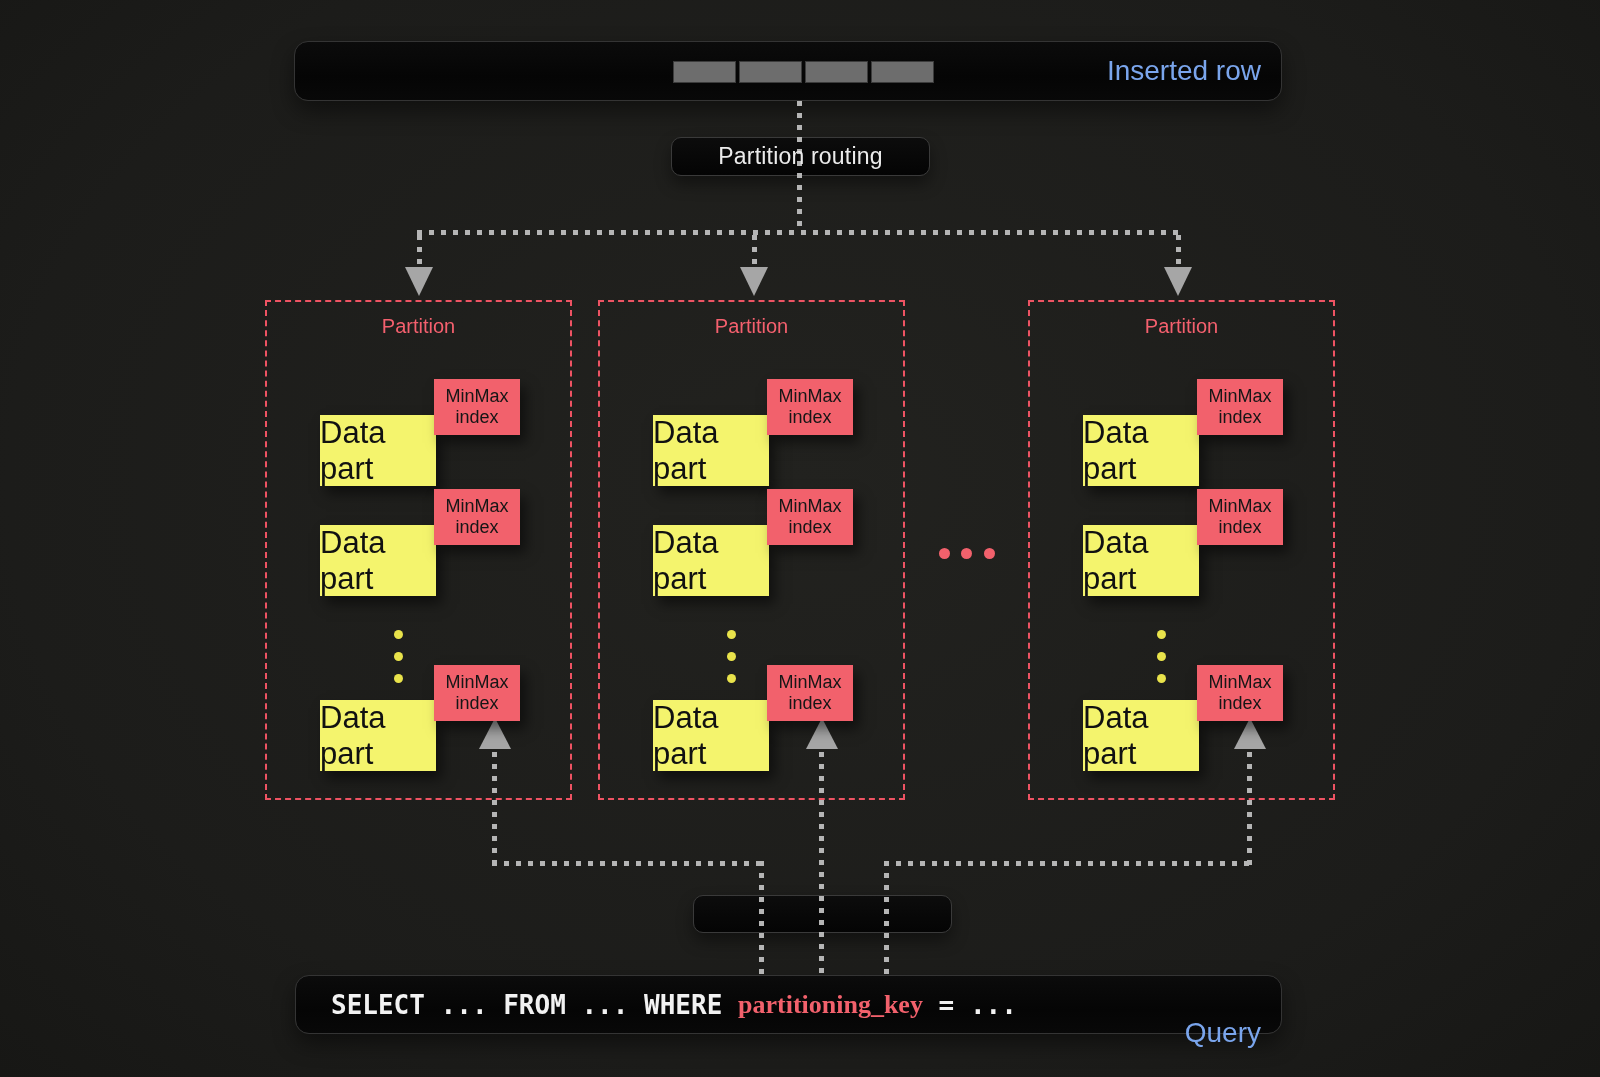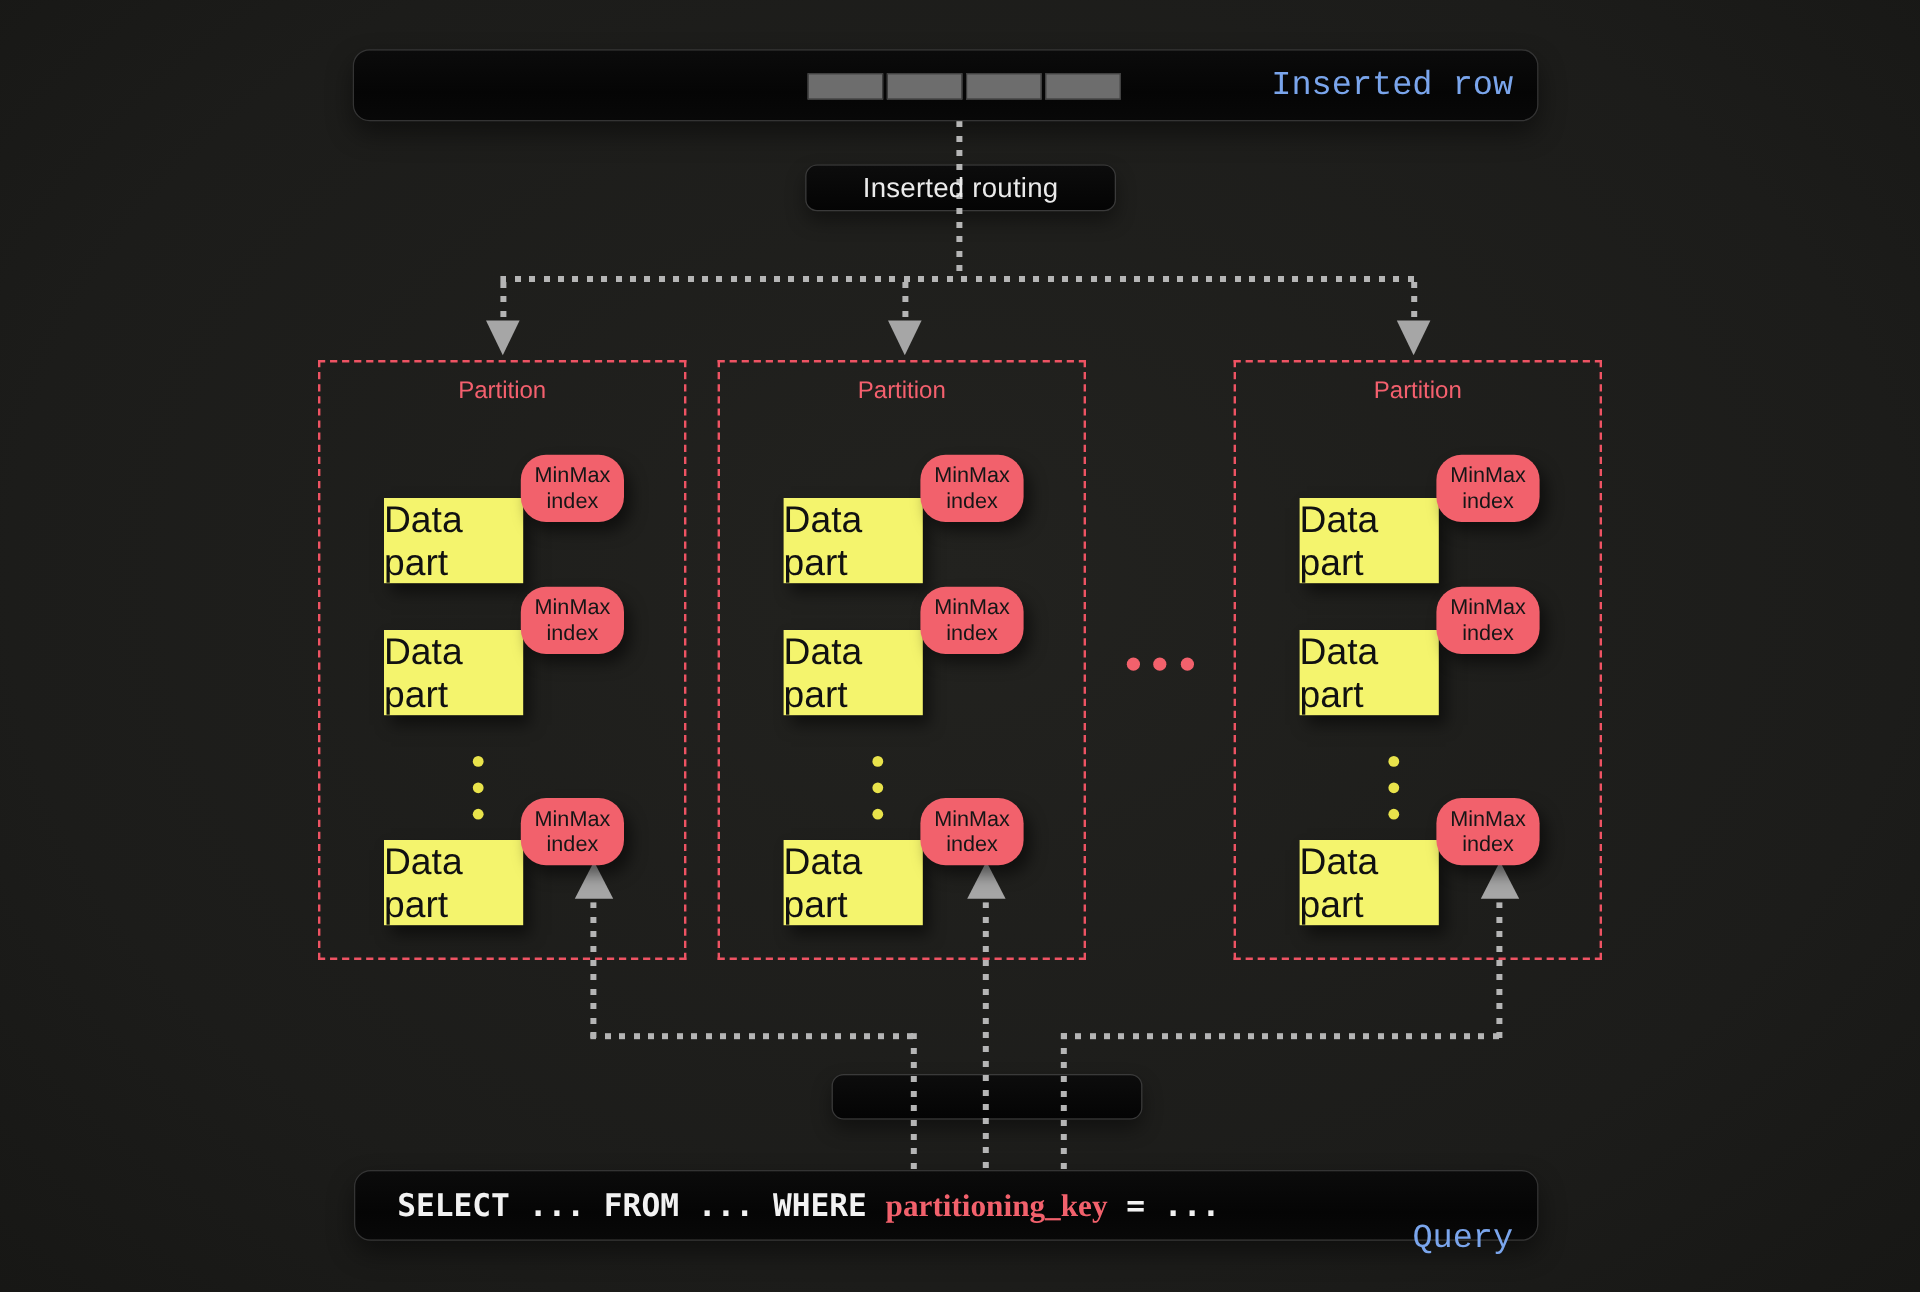--- a/index.html
+++ b/index.html
@@ -33,21 +33,21 @@
     color:#ebebeb;
     font-size:23px;
     display:flex;align-items:center;justify-content:center;
     z-index:3;
     letter-spacing:0.2px;
   }
   .blue-text{
     position:absolute;
     color:#7aa5ec;
     font-size:28px;
-    display:flex;align-items:center;font-family:Liberation Mono, monospace;
+    display:flex;align-items:center;
   }
   
   .segbar{
     position:absolute;left:672px;top:60px;width:261px;height:22px;
     display:flex;gap:3px;
   }
   .segbar .cell{flex:1;background:#6d6d6d;border:1px solid #3c3c3c;box-sizing:border-box;}
   
   .vline{
     position:absolute;width:5px;z-index:2;
@@ -86,21 +86,20 @@
     z-index:2;
   }
   .minmax{
     position:absolute;left:167px;width:86px;height:56px;
     background:#f2616c;
     box-shadow:6px 8px 12px rgba(0,0,0,0.5);
     display:flex;align-items:center;justify-content:center;
     text-align:center;color:#161616;font-size:18px;line-height:1.15;
     white-space:pre-line;
     z-index:3;
-    border-radius:21px;
   }
   .ydot{position:absolute;width:9px;height:9px;border-radius:50%;background:#e9e34b;}
   .rdot{position:absolute;width:11px;height:11px;border-radius:50%;background:#f2616c;}
   
   .sql{
     position:absolute;left:35px;top:0;height:100%;
     display:flex;align-items:center;
     font-family:"DejaVu Sans Mono","Liberation Mono",monospace;
     font-weight:bold;font-size:26px;color:#f2f2f2;
     white-space:pre;
@@ -118,21 +117,21 @@
       <div class="cell"></div>
       <div class="cell"></div>
       <div class="cell"></div>
     </div>
     <div class="blue-text" style="right:20px;top:0;height:100%;">Inserted row</div>
   </div>
 
   <div class="vline" style="left:797px;top:101px;height:131px;"></div>
 
   <div class="label-pill" style="left:671px;top:137px;width:259px;height:39px;"></div>
-  <div class="label-text" style="left:671px;top:137px;width:259px;height:39px;">Inserted routing</div>
+  <div class="label-text" style="left:671px;top:137px;width:259px;height:39px;">Partition routing</div>
 
   <div class="hline" style="left:417px;top:230px;width:764px;"></div>
   <div class="vline" style="left:417px;top:235px;height:34px;"></div>
   <div class="arrow-down" style="left:405px;top:267px;"></div>
   <div class="vline" style="left:752px;top:235px;height:34px;"></div>
   <div class="arrow-down" style="left:740px;top:267px;"></div>
   <div class="vline" style="left:1176px;top:235px;height:34px;"></div>
   <div class="arrow-down" style="left:1164px;top:267px;"></div>
 
   <div class="partition" style="left:265px;">

